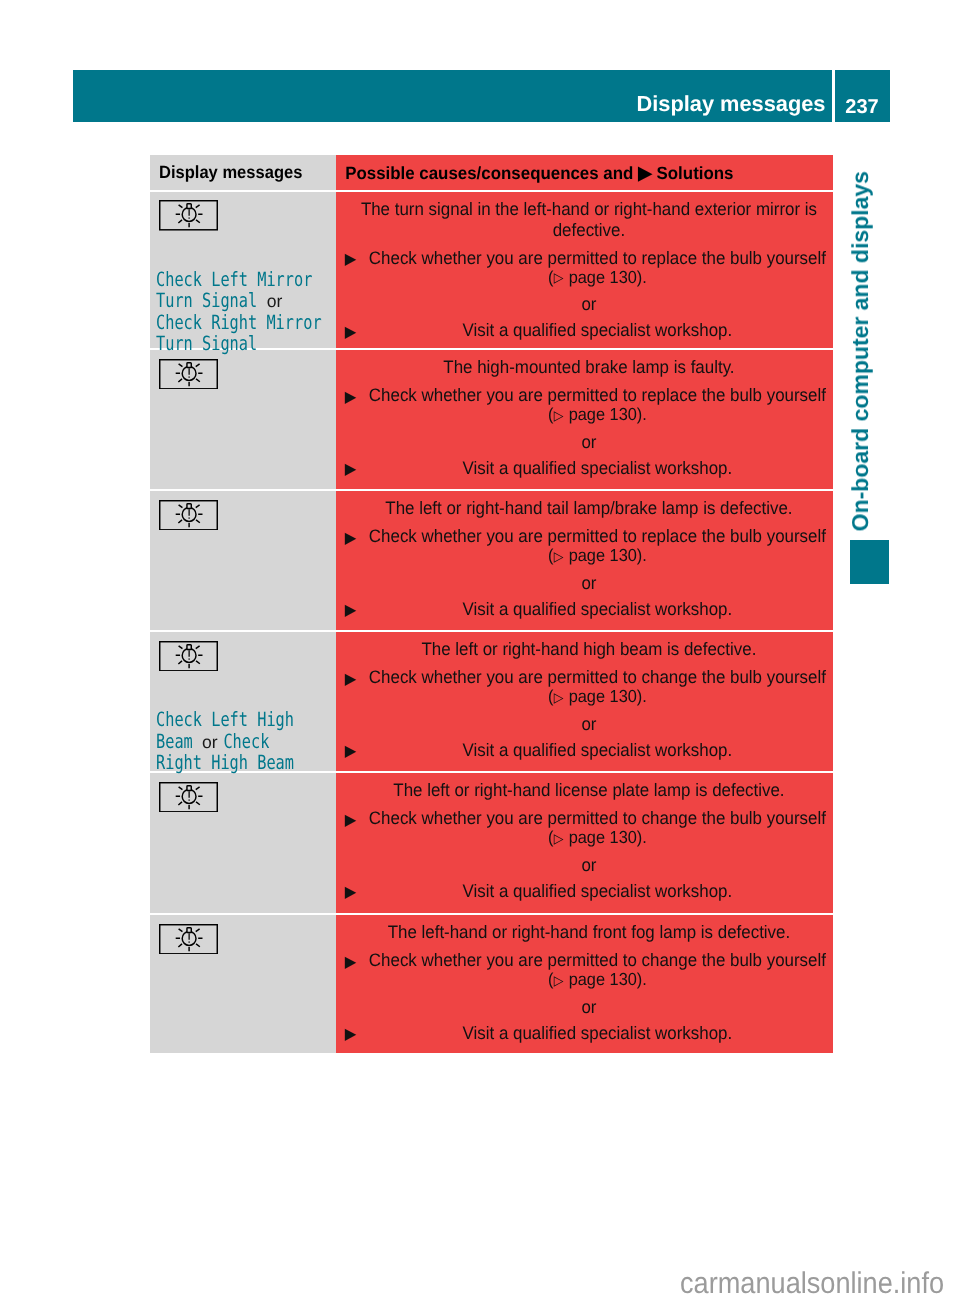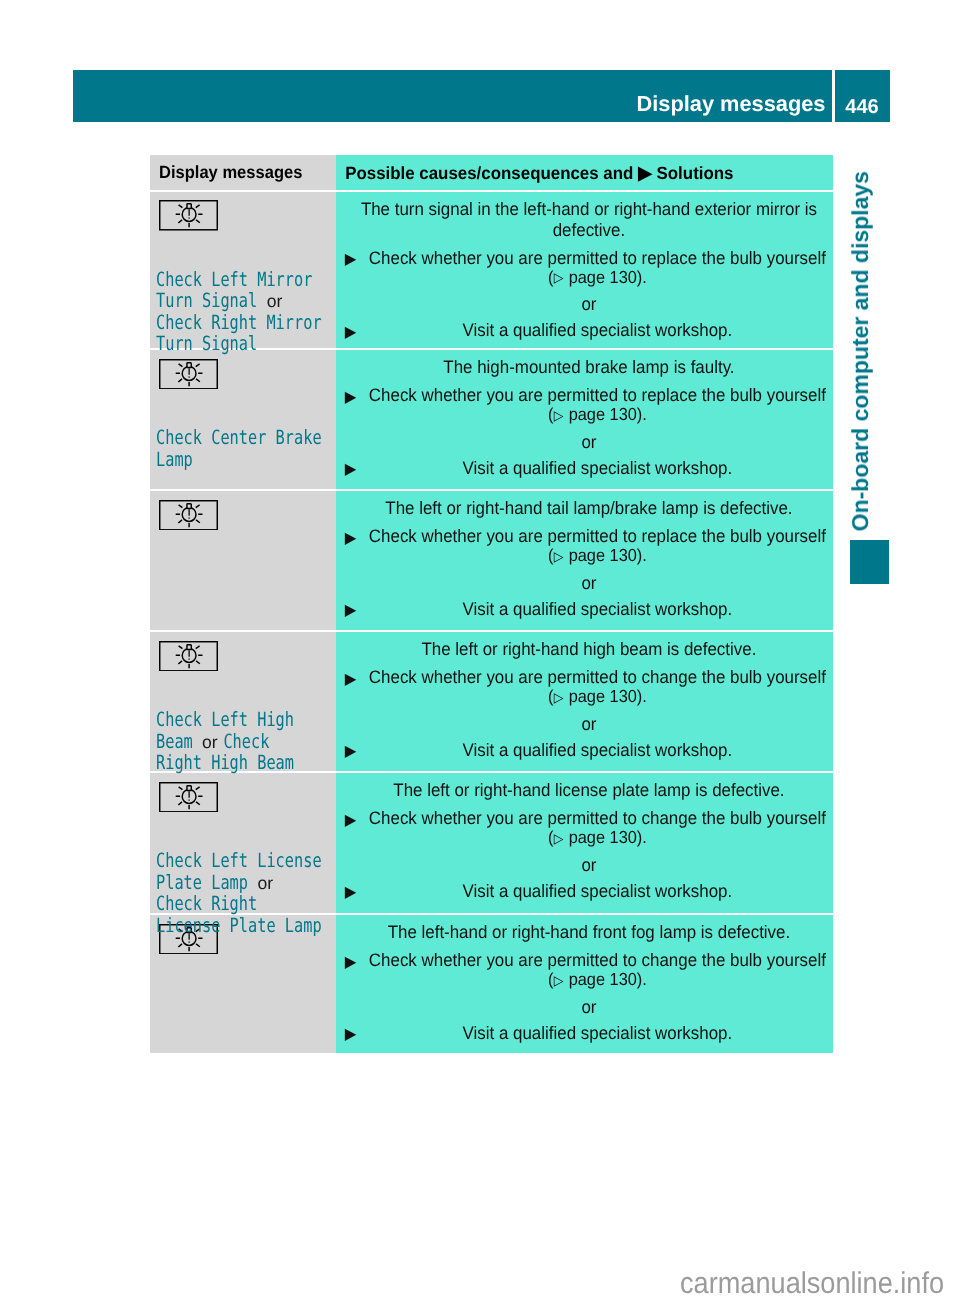--- a/index.html
+++ b/index.html
@@ -23,21 +23,21 @@
   .sidewrap{position:absolute;left:849px;top:171px;width:30px;height:358px;}
   .sidetxt{position:absolute;left:0;top:0;transform-origin:0 0;
            transform:rotate(-90deg) translate(-100%,0) translateZ(0);
            color:#00778b;font-weight:bold;font-size:23px;white-space:nowrap;line-height:23px;}
   .sidesq{position:absolute;left:849.6px;top:540.3px;width:39.4px;height:44.2px;background:#00778b;}
 
   
   .tbl{position:absolute;left:150px;top:155px;width:683px;}
   .trow{display:flex;align-items:stretch;}
   .cL{width:186px;background:#d6d6d6;box-sizing:border-box;}
-  .cR{width:497px;background:#5eead4;box-sizing:border-box;}
+  .cR{width:497px;background:#ef4444;box-sizing:border-box;}
   .sep{height:2px;background:#ffffff;width:683px;}
 
   .hdrow{height:34.5px;}
   .hdrow .cL .hcell{padding:8.8px 0 0 9.6px;transform:scaleX(0.935) translateZ(0);}
   .hdrow .cR .hcell{padding:8.8px 0 0 9.6px;}
   .hcell{font-weight:bold;font-size:17.7px;color:#000;line-height:17px;
          transform:scaleX(0.955) translateZ(0);transform-origin:0 0;white-space:nowrap;}
   .hcell .solmk{font-size:18.5px;display:inline-block;padding:0 5px 0 5px;position:relative;top:0.3px;}
 
   
@@ -72,21 +72,21 @@
 </head>
 <body>
 
 <div class="page">
 
   <div class="hdr">
     <div class="hdr-left">
       <div class="hdr-title">Display messages</div>
     </div>
     <div class="hdr-right">
-      <div class="hdr-page">446</div>
+      <div class="hdr-page">237</div>
     </div>
   </div>
 
   <div class="sidewrap">
     <div class="sidetxt">On-board computer and displays</div>
   </div>
   <div class="sidesq"></div>
 
   <div class="tbl">
     <div class="trow hdrow">
@@ -150,24 +150,20 @@
                 <ellipse cx="30.10" cy="14.45" rx="6.90" ry="6.95" fill="none" stroke="#000" stroke-width="1.47"></ellipse>
                 <path d="M27.95 8.60 V4.45 a0.72 0.72 0 0 1 0.72 -0.72 h2.88 a0.72 0.72 0 0 1 0.72 0.72 V8.60 Z" fill="#d6d6d6" stroke="#000" stroke-width="1.45" stroke-linejoin="round"></path>
                 <g stroke="#000" stroke-width="1.47" fill="none" stroke-linecap="butt">
                   <path d="M16.70 14.27 h4.32 M39.18 14.27 h4.32 M30.10 23.10 v4.12"></path>
                   <path d="M19.60 4.90 L23.45 7.70 M40.60 4.90 L36.75 7.70 M19.35 22.95 L23.00 19.85 M40.85 22.80 L37.05 19.85"></path>
                 </g>
                 <rect x="29.50" y="9.20" width="1.25" height="6.55" fill="#000"></rect>
                 <rect x="29.50" y="17.45" width="1.25" height="1.30" fill="#000"></rect>
               </svg>
             </div>
-            <div class="msg">
-              <div class="mline"><span class="dm">Check Center Brake</span></div>
-              <div class="mline"><span class="dm">Lamp</span></div>
-            </div>
           </div>
           <div class="cR">
             <div class="rcol">
               <div class="sx">
                 <div class="para">The high-mounted brake lamp is faulty.</div>
               </div>
               <div class="gap"></div>
               <div class="sx">
                 <div class="bullet"><span class="mk">▶</span><span class="bt">Check whether you are permitted to replace the bulb yourself</span><span class="sub refmk"><span>(</span><span class="refarrow">▷</span><span> page 130).</span></span></div>
               </div>
@@ -270,26 +266,20 @@
                 <ellipse cx="30.10" cy="14.45" rx="6.90" ry="6.95" fill="none" stroke="#000" stroke-width="1.47"></ellipse>
                 <path d="M27.95 8.60 V4.45 a0.72 0.72 0 0 1 0.72 -0.72 h2.88 a0.72 0.72 0 0 1 0.72 0.72 V8.60 Z" fill="#d6d6d6" stroke="#000" stroke-width="1.45" stroke-linejoin="round"></path>
                 <g stroke="#000" stroke-width="1.47" fill="none" stroke-linecap="butt">
                   <path d="M16.70 14.27 h4.32 M39.18 14.27 h4.32 M30.10 23.10 v4.12"></path>
                   <path d="M19.60 4.90 L23.45 7.70 M40.60 4.90 L36.75 7.70 M19.35 22.95 L23.00 19.85 M40.85 22.80 L37.05 19.85"></path>
                 </g>
                 <rect x="29.50" y="9.20" width="1.25" height="6.55" fill="#000"></rect>
                 <rect x="29.50" y="17.45" width="1.25" height="1.30" fill="#000"></rect>
               </svg>
             </div>
-            <div class="msg">
-              <div class="mline"><span class="dm">Check Left License</span></div>
-              <div class="mline"><span class="dm">Plate Lamp</span> <span class="or">or</span></div>
-              <div class="mline"><span class="dm">Check Right</span></div>
-              <div class="mline"><span class="dm">License Plate Lamp</span></div>
-            </div>
           </div>
           <div class="cR">
             <div class="rcol">
               <div class="sx">
                 <div class="para">The left or right-hand license plate lamp is defective.</div>
               </div>
               <div class="gap"></div>
               <div class="sx">
                 <div class="bullet"><span class="mk">▶</span><span class="bt">Check whether you are permitted to change the bulb yourself</span><span class="sub refmk"><span>(</span><span class="refarrow">▷</span><span> page 130).</span></span></div>
               </div>

